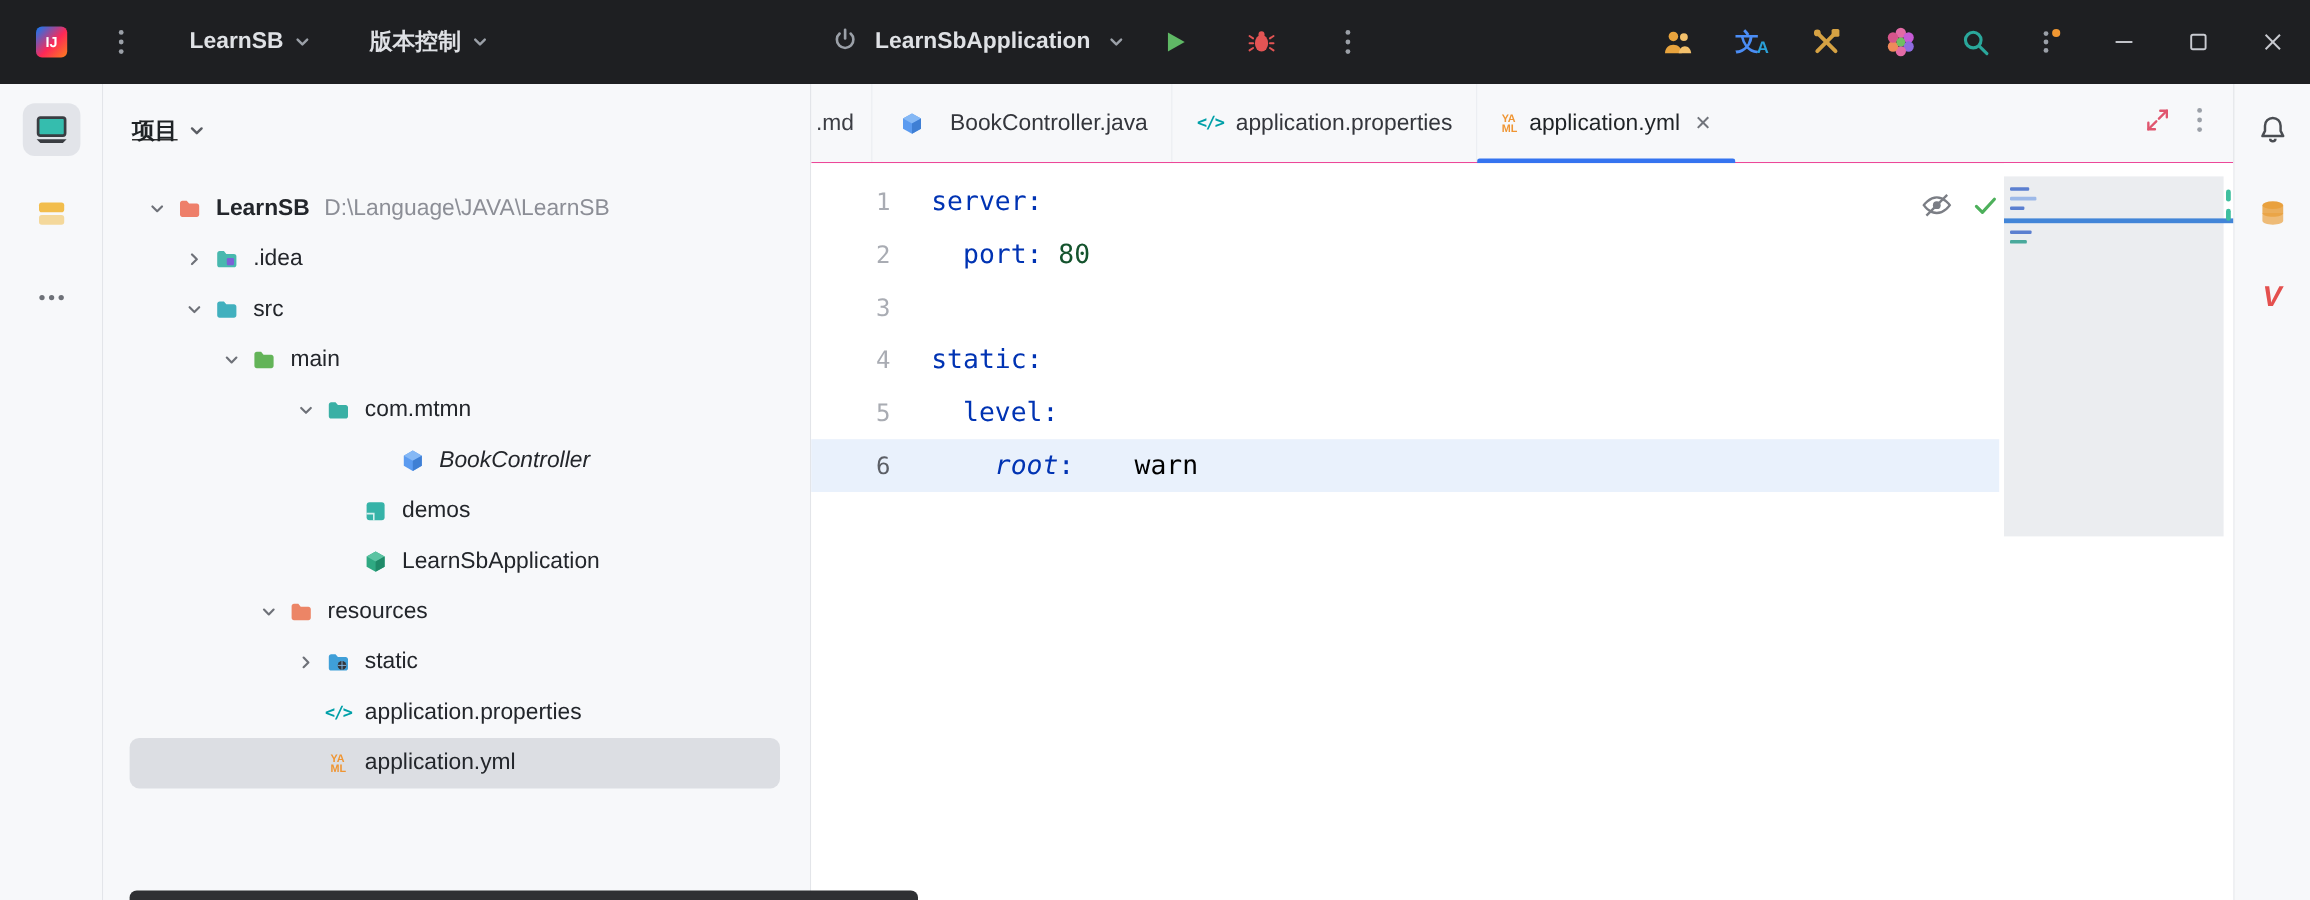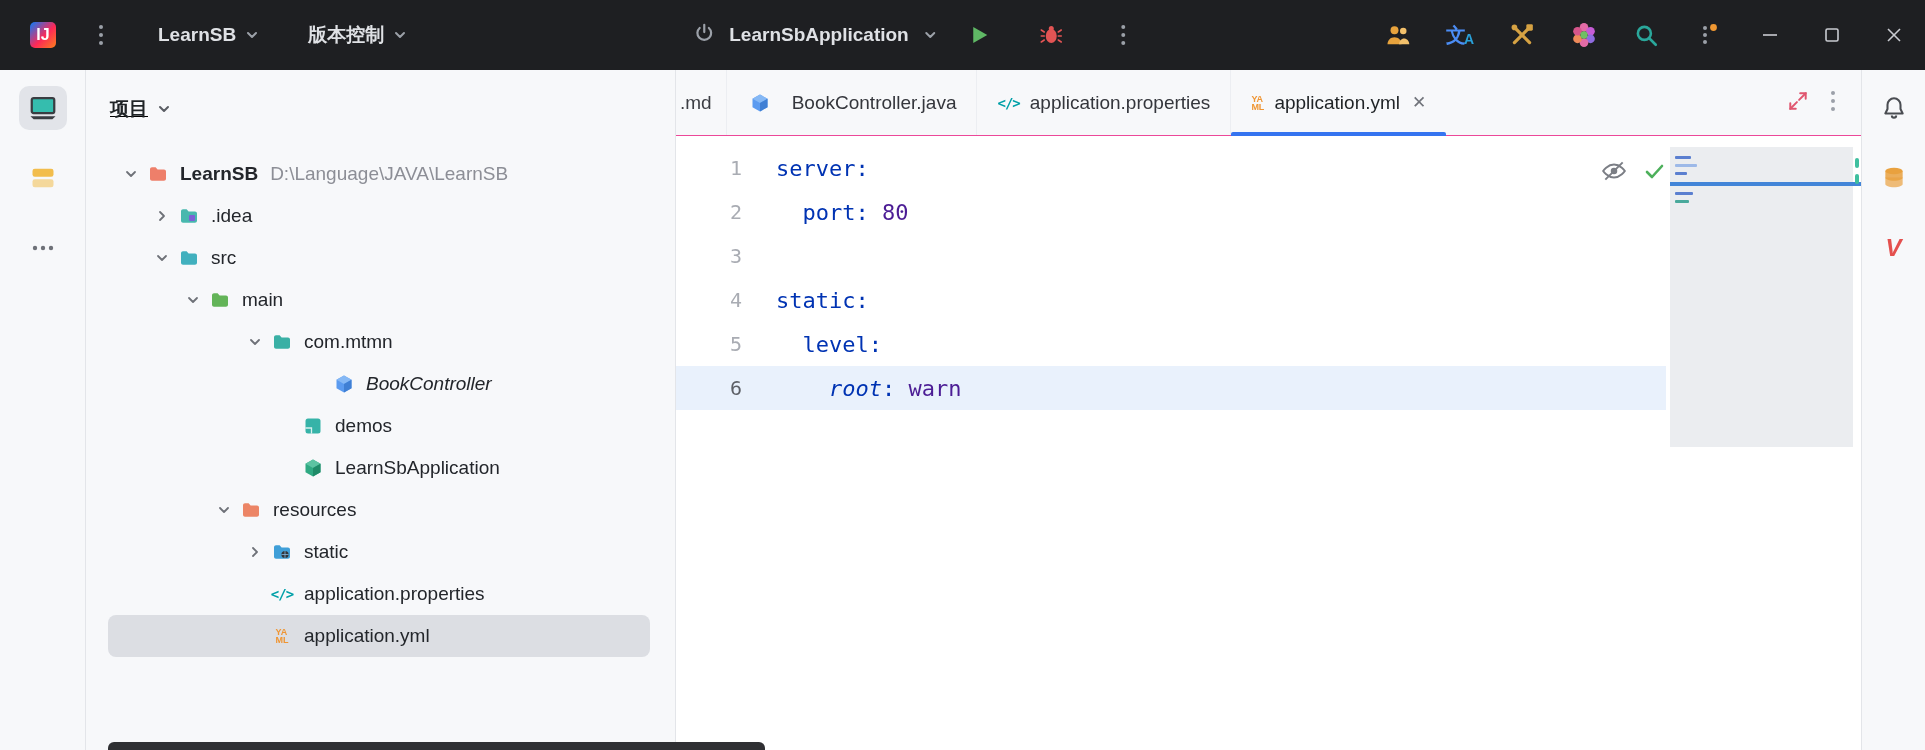--- a/index.html
+++ b/index.html
@@ -7,21 +7,21 @@
     font-family:"Liberation Sans","DejaVu Sans",sans-serif; }
   .window { width:1925px; height:750px; display:flex; flex-direction:column; }
 
   
   .titlebar { flex:0 0 70px; background:#1e1f22; display:flex; align-items:center;
     color:#ced0d6; position:relative; }
   .tb-left { display:flex; align-items:center; }
   .logo { width:26px; height:26px; border-radius:5px; margin-left:30px;
     background:linear-gradient(135deg,#087cfa 0%,#fe2857 55%,#fc801d 100%);
     display:flex; align-items:center; justify-content:center;
-    font-size:16px; font-weight:bold; color:#fff; }
+    font-size:12px; font-weight:bold; color:#fff; }
   .tb-btn { display:flex; align-items:center; gap:8px; padding:8px 12px; border-radius:8px;
     margin-left:24px; font-size:19px; font-weight:600; color:#dfe1e5; cursor:default; }
   .tb-ib { width:62px; height:44px; display:flex; align-items:center; justify-content:center; }
   .tb-center { position:absolute; left:48%; transform:translateX(-50%);
     display:flex; align-items:center; gap:10px; }
   .run-name { font-size:19px; font-weight:600; color:#dfe1e5; margin:0 4px; }
   .tb-right { margin-left:auto; display:flex; align-items:center; height:70px; }
   .win-btn { width:62px; height:70px; display:flex; align-items:center; justify-content:center; }
 
   
@@ -78,22 +78,22 @@
   .code-area { position:absolute; left:0; top:0; width:990px; padding-top:10px; }
   .cline { display:flex; align-items:center; height:44px; }
   .cline.current { background:#e9f1fc; }
   .lnum { flex:0 0 66px; width:66px; text-align:right; padding-right:0;
     font-family:"DejaVu Sans Mono",monospace; font-size:20px; color:#a9acb3; }
   .cline.current .lnum { color:#5c5f66; }
   .ltext { white-space:pre; font-family:"DejaVu Sans Mono",monospace; font-size:22px;
     color:#080808; padding-left:34px; }
   .tk-key { color:#0033b3; }
   .tk-key.it { font-style:italic; }
-  .tk-num { color:#4c1d95; }
-  .tk-val { color:#4c1d95; }
+  .tk-num { color:#14532d; }
+  .tk-val { color:#000000;margin-left:37px; }
   .inspection { position:absolute; top:24px; left:925px; display:flex; align-items:center; gap:16px; }
 
   .minimap { position:absolute; top:0; right:0; width:191px; height:100%; background:#fff; }
   .mm-thumb { position:absolute; top:11px; left:0; width:183px; height:300px; background:#ebedf0; }
   .mm-line { position:absolute; top:46px; left:0; width:191px; height:4px; background:#4285d8; }
   .mm-mark { position:absolute; height:3px; border-radius:1px; }
   .mm-stripe { position:absolute; width:4px; height:10px; right:2px; background:#3fbf9f; border-radius:2px; }
 </style>
 </head>
 <body>

